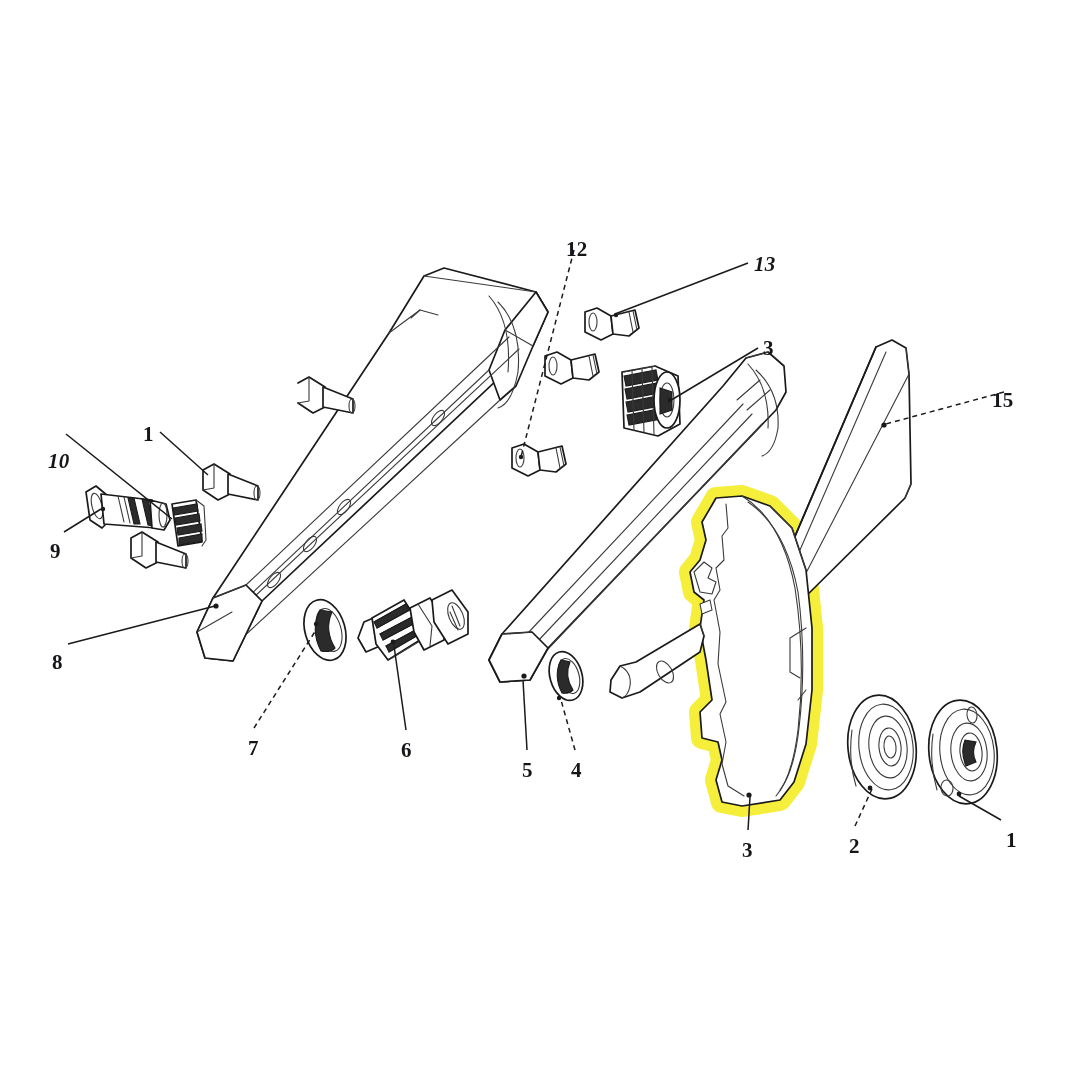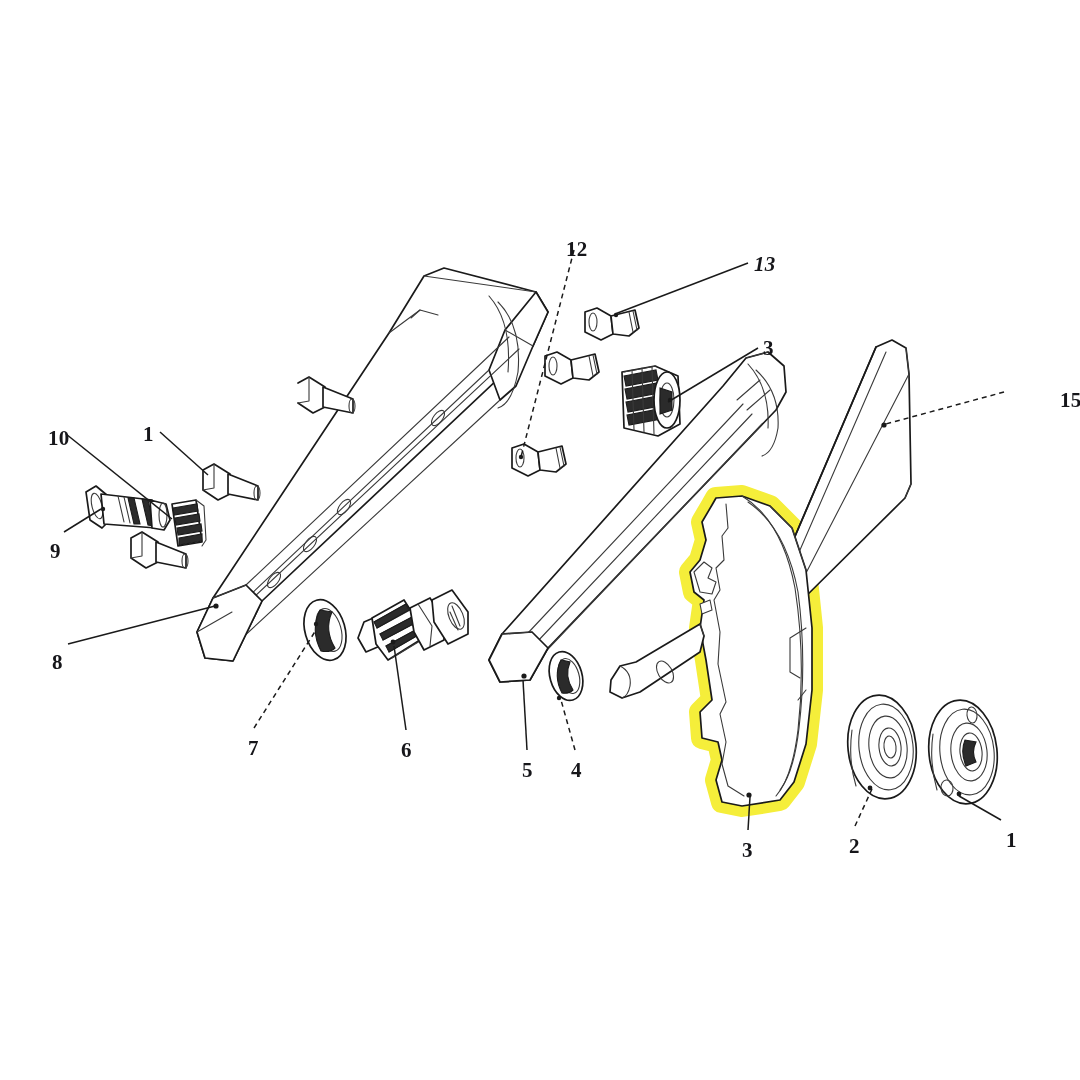--- a/index.html
+++ b/index.html
@@ -335,20 +335,20 @@
 
   <div class="callout-label" style="left:1006px; top:830px;">1</div>
   <div class="callout-label" style="left:849px;  top:836px;">2</div>
   <div class="callout-label" style="left:742px;  top:840px;">3</div>
   <div class="callout-label" style="left:571px;  top:760px;">4</div>
   <div class="callout-label" style="left:522px;  top:760px;">5</div>
   <div class="callout-label" style="left:401px;  top:740px;">6</div>
   <div class="callout-label" style="left:248px;  top:738px;">7</div>
   <div class="callout-label" style="left:52px;   top:652px;">8</div>
   <div class="callout-label" style="left:50px;   top:541px;">9</div>
-  <div class="callout-label" style="left:48px;   top:428px;">10</div>
+  <div class="callout-label" style="left:48px;   top:451px;font-style:italic;">10</div>
   <div class="callout-label" style="left:143px;  top:424px;">1</div>
   <div class="callout-label" style="left:566px;  top:239px;">12</div>
   <div class="callout-label" style="left:754px;  top:254px;font-style:italic;">13</div>
   <div class="callout-label" style="left:763px;  top:338px;">3</div>
-  <div class="callout-label" style="left:1060px; top:390px;">15</div>
+  <div class="callout-label" style="left:992px; top:390px;">15</div>
 
 </div>
 
 </body></html>

